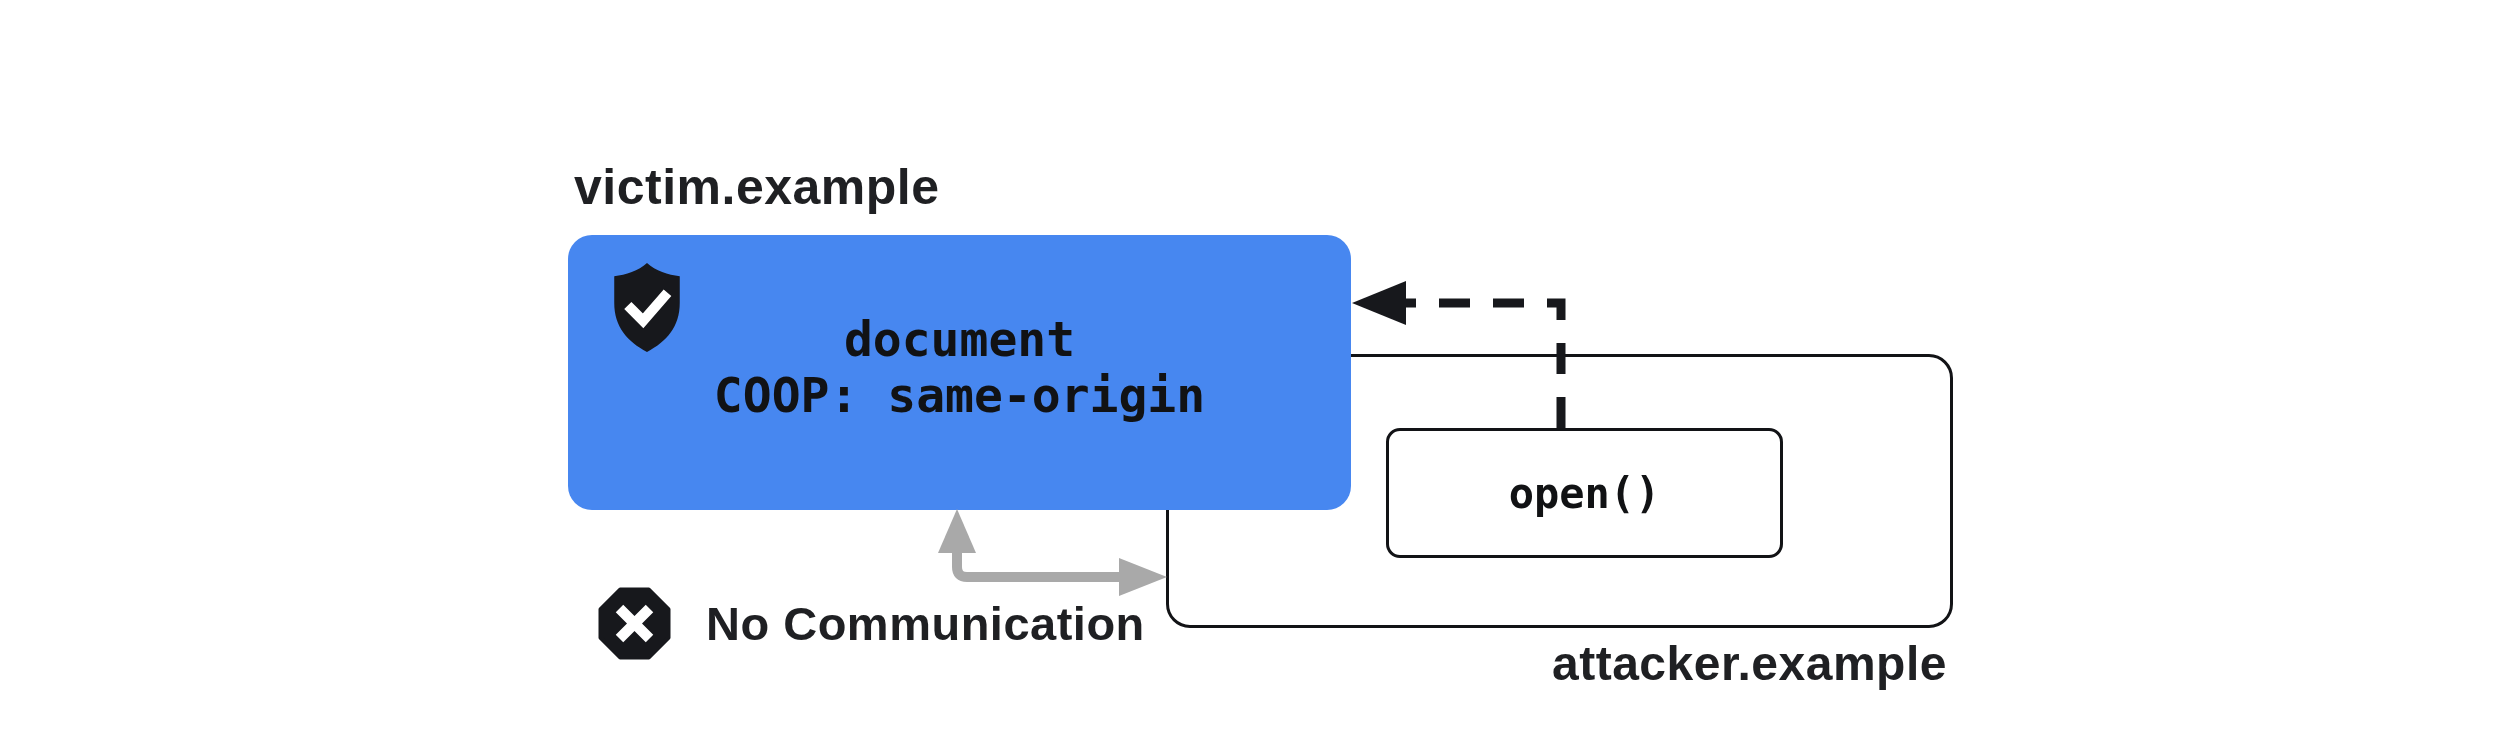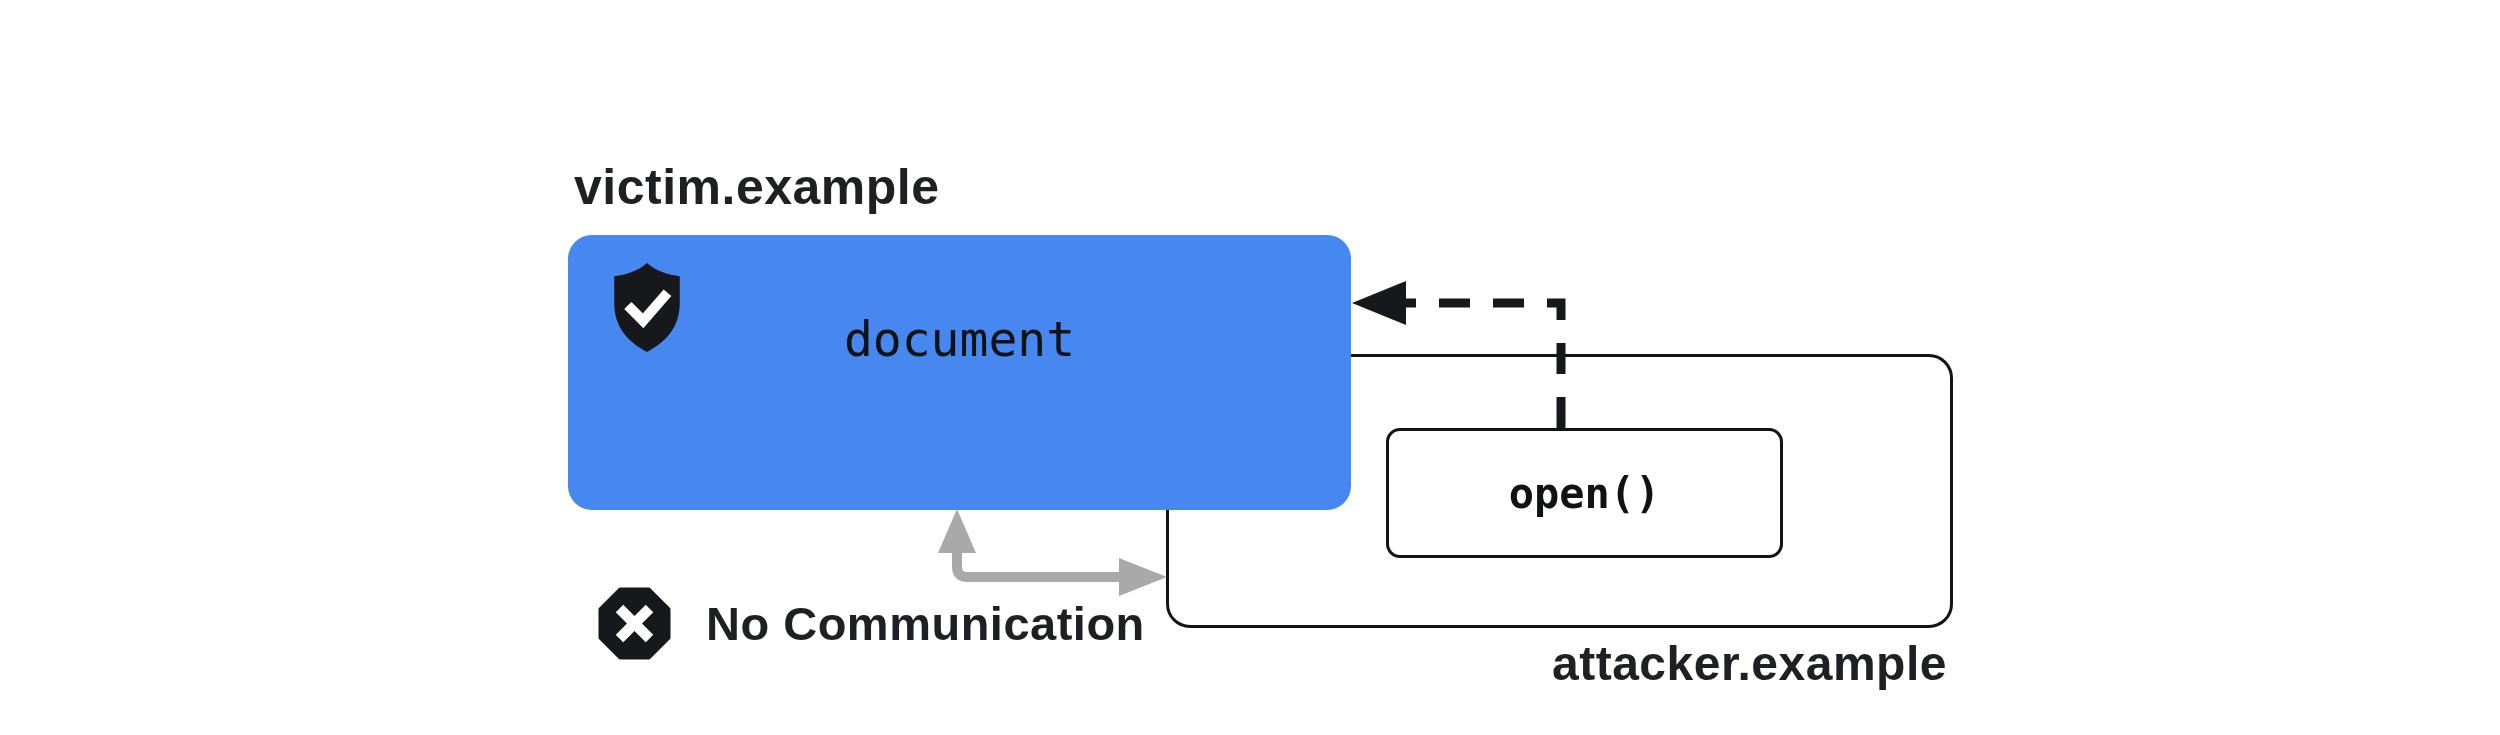--- a/index.html
+++ b/index.html
@@ -38,21 +38,21 @@
     width: 783px; height: 275px;
     background: var(--victim-box-bg);
     border-radius: 24px;
     z-index: 2;
   }
   .victim-text {
     position: absolute;
     left: 0; right: 0; top: 76px;
     text-align: center;
     font-family: "DejaVu Sans Mono", monospace;
-    font-weight: 400;
+    font-weight: 700;
     font-size: 48px;
     line-height: 56px;
     color: var(--code-dark);
     z-index: 3;
     white-space: pre;
   }
   .shield-icon {
     position: absolute;
     left: 40px; top: 24px;
     width: 78px; height: 97px;
@@ -124,21 +124,21 @@
 
   <div class="label label-victim">victim.example</div>
 
   <div class="attacker-box"></div>
 
   <div class="victim-box">
     <svg class="shield-icon" viewBox="0 0 100 120">
       <path class="shield-shape" d="M50 3 C 61 13, 77 18, 92 20 L 92 54 C 92 85, 75 104, 50 117 C 25 104, 8 85, 8 54 L 8 20 C 23 18, 39 13, 50 3 Z"></path>
       <path class="shield-check" d="M30 62 L45 77 L72 46"></path>
     </svg>
-    <div class="victim-text"><span>document</span><br></div>
+    <div class="victim-text"><span>document</span><br><span>COOP: same-origin</span></div>
   </div>
 
   <div class="open-box">
     <span class="open-text">open()</span>
   </div>
 
   <svg class="arrow-layer" viewBox="0 0 2500 735">
 
     <g>
       <path class="dashed-stroke" d="M 1561 428 L 1561 303 L 1404 303"></path>

